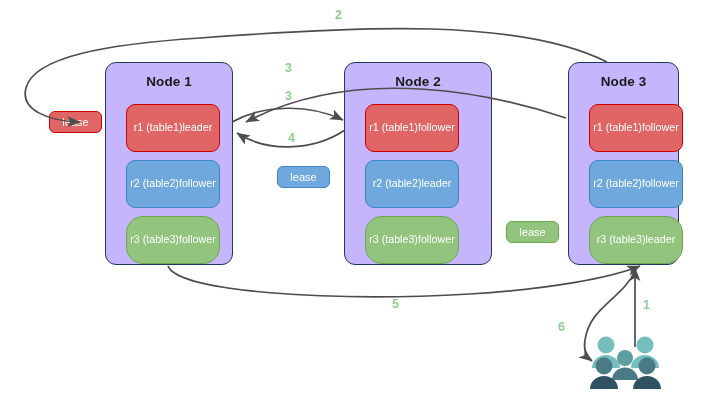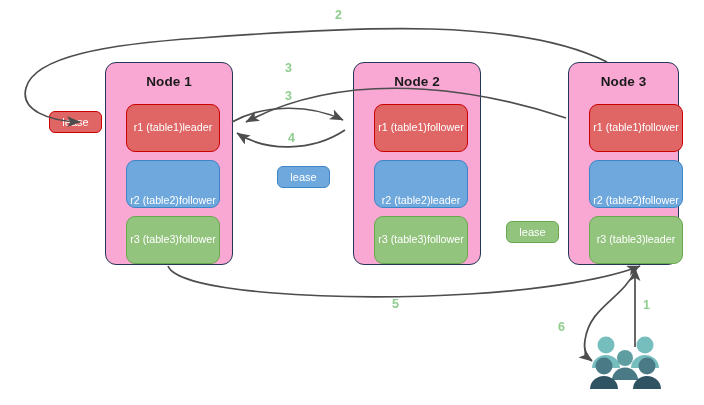--- a/index.html
+++ b/index.html
@@ -16,21 +16,21 @@
     position: relative;
     width: 704px;
     height: 405px;
     background: #ffffff;
     overflow: hidden;
   }
   
   .node-box {
     position: absolute;
     box-sizing: border-box;
-    background: #f9a8d4;
+    background: #c4b5fd;
     border: 1.6px solid #24365b;
     border-radius: 11px;
     z-index: 5;
   }
   .node-title {
     position: absolute;
     left: 0;
     right: 0;
     top: 11px;
     text-align: center;
@@ -53,22 +53,22 @@
     justify-content: center;
     color: #ffffff;
     font-size: 10.7px;
     line-height: 13.4px;
     text-align: center;
     border-width: 1.4px;
     border-style: solid;
   }
   .replica .ln { display: block; white-space: nowrap; }
   .rep-r1 { top: 41px; background: #e06666; border-color: #cc0000; }
-  .rep-r2 { top: 97px; background: #6fa8dc; border-color: #3d85c6; align-items: flex-end; }
-  .rep-r3 { top: 153px; background: #93c47d; border-color: #6aa84f; }
+  .rep-r2 { top: 97px; background: #6fa8dc; border-color: #3d85c6; }
+  .rep-r3 { top: 153px; background: #93c47d; border-color: #6aa84f; border-radius: 17px; }
 
   
   .lease {
     position: absolute;
     box-sizing: border-box;
     height: 22px;
     border-radius: 6px;
     display: flex;
     align-items: center;
     justify-content: center;
@@ -139,21 +139,21 @@
     <div class="replica rep-r2">
       <span class="ln">r2 (table2)</span>
       <span class="ln">follower</span>
     </div>
     <div class="replica rep-r3">
       <span class="ln">r3 (table3)</span>
       <span class="ln">follower</span>
     </div>
   </div>
 
-  <div class="node-box" style="left:353px; top:62px; width:128px; height:203px;text-decoration:underline;">
+  <div class="node-box" style="left:344px; top:62px; width:148px; height:203px;text-decoration:underline;">
     <div class="node-title">Node 2</div>
 
     <div class="replica rep-r1">
       <span class="ln">r1 (table1)</span>
       <span class="ln">follower</span>
     </div>
     <div class="replica rep-r2">
       <span class="ln">r2 (table2)</span>
       <span class="ln">leader</span>
     </div>

